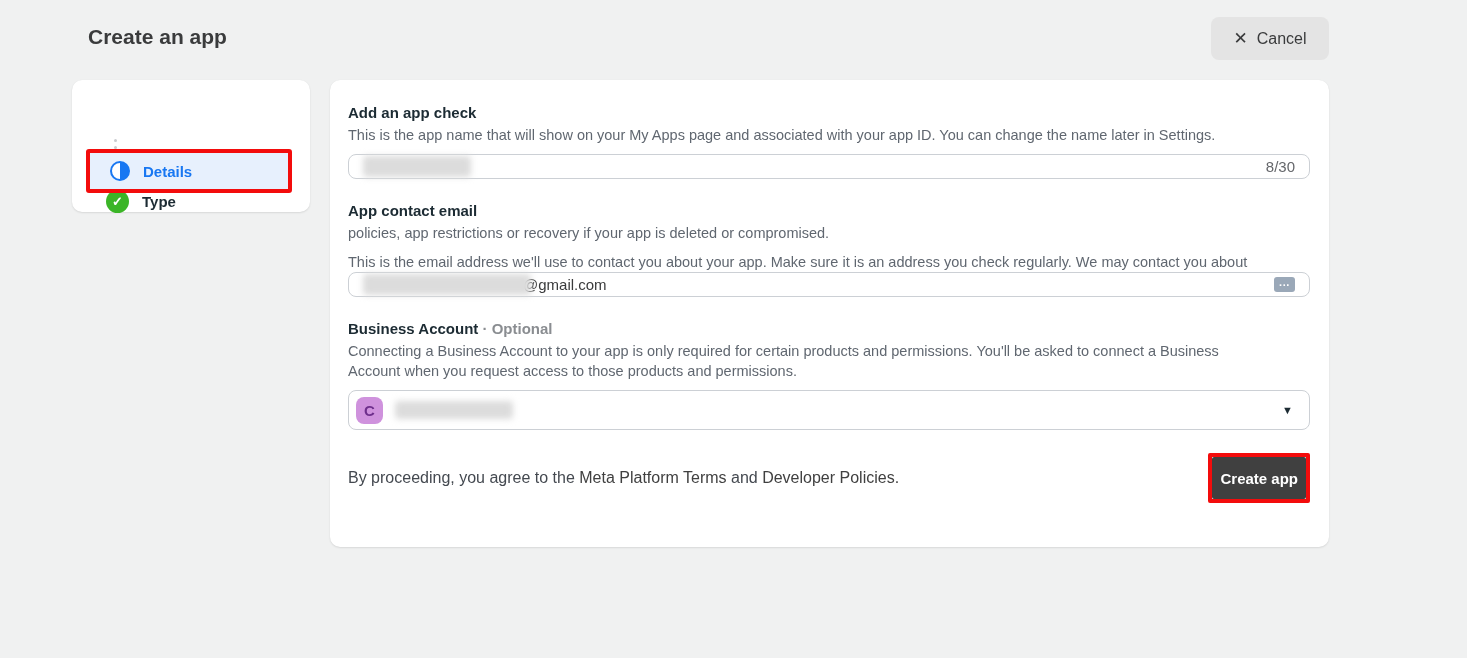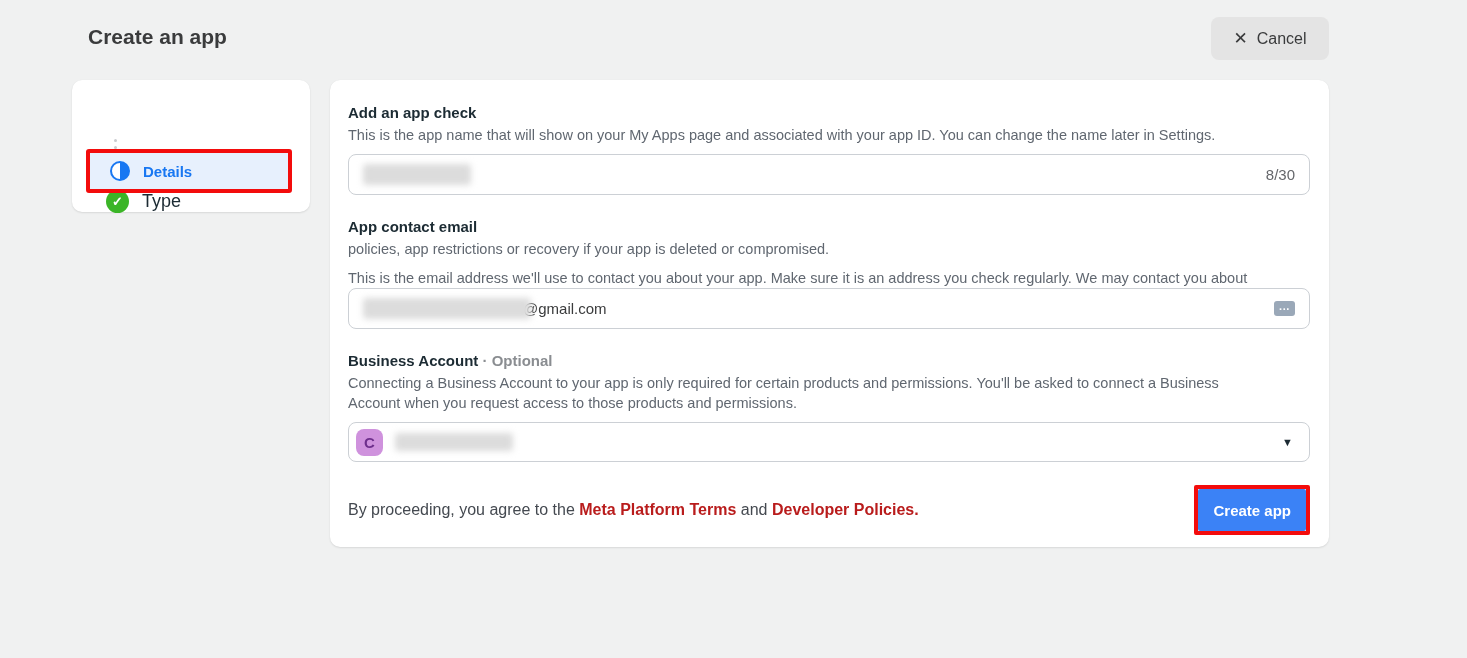--- a/index.html
+++ b/index.html
@@ -31,42 +31,42 @@
     position:absolute;
   }
   .steps-card { left:72px; top:80px; width:238px; height:132px; }
   .step-row { position:absolute; display:flex; align-items:center; gap:13px; }
   .step-type { left:34px; top:110px; }
   .step-check {
     width:23px; height:23px; border-radius:50%;
     background:#3bb527; color:#fff; font-size:13px; font-weight:bold;
     display:flex; align-items:center; justify-content:center;
   }
-  .step-label { font-size:18px; font-weight:normal; color:#1c2b33; }
+  .step-label { font-size:15px; font-weight:bold; color:#1c2b33; }
   .step-dots { position:absolute; left:42px; top:59px; display:flex; flex-direction:column; gap:4px; }
   .step-dots i { width:3px; height:3px; border-radius:50%; background:#c9cbcf; }
   .details-annot {
     position:absolute; left:14px; top:69px; width:206px; height:44px;
     border:4px solid #f30c0c; border-radius:3px; background:#e7f0fd;
     display:flex; align-items:center; gap:13px; padding-left:20px;
   }
   .half-icon {
     width:20px; height:20px; border-radius:50%;
     border:2.5px solid #1877f2;
     background:linear-gradient(90deg,#ffffff 50%,#1877f2 50%);
   }
   .details-label { font-size:15px; font-weight:bold; color:#1877f2; }
   
   .main-card { left:330px; top:80px; width:999px; height:467px; padding:24px 19px 0 18px; }
   .field-label { font-size:15px; font-weight:bold; color:#1c2b33; margin-bottom:4px; }
   .field-label .optional { color:#8a8d91; font-weight:bold; }
   .field-desc { font-size:14.5px; line-height:20px; color:#606770; }
   .field-desc.mb { margin-bottom:9px; }
   .text-input {
-    height:41px; border:1px solid #ccd0d5; border-radius:8px;
+    height:25px; border:1px solid #ccd0d5; border-radius:8px;
     display:flex; align-items:center; padding:0 14px; background:#fff;
   }
   .redact { background:#dcdcdc; filter:blur(3px); border-radius:3px; }
   .redact.name  { width:108px; height:21px; }
   .redact.email { width:168px; height:21px; margin-right:-8px; }
   .redact.biz   { width:118px; height:18px; }
   .counter { margin-left:auto; font-size:15px; color:#65676b; }
   .email-text { font-size:15px; color:#3a3b3c; }
   .autofill-icon {
     margin-left:auto; width:21px; height:15px; border-radius:3px;
@@ -79,29 +79,29 @@
     display:flex; align-items:center; gap:12px; padding:0 16px 0 7px; background:#fff; cursor:pointer; }
   .avatar {
     width:27px; height:27px; border-radius:8px; background:#cf92dd;
     color:#6e2f8c; font-size:15px; font-weight:bold;
     display:flex; align-items:center; justify-content:center;
   }
   .caret { margin-left:auto; font-size:11px; color:#1c2b33; }
   
   .footer-row { margin-top:21px; display:flex; align-items:center; }
   .agreement { font-size:16px; color:#444950; }
-  .agreement a { color:#b91c1c; text-decoration:none; cursor:pointer;font-weight:bold; }
+  .agreement a { color:#404040; text-decoration:none; cursor:pointer; }
   .footer-buttons { margin-left:auto; display:flex; align-items:center; gap:15px; }
   .previous-btn {
     height:42px; padding:0 26px; background:#e5e6e8; border:none; border-radius:8px;
     font-family:inherit; font-size:16px; color:#1c2b33; cursor:pointer;
   }
   .create-annot { border:4px solid #f30c0c; border-radius:2px; }
   .create-btn {
-    height:42px; padding:0 15px; background:#3b82f6; border:none; border-radius:2px;
+    height:42px; padding:0 8px; background:#404040; border:none; border-radius:2px;
     font-family:inherit; font-size:15px; font-weight:bold; color:#fff; cursor:pointer;
   }
 </style>
 </head>
 <body>
 
 <div class="page-title">Create an app</div>
 <button class="cancel-btn">
   <span class="x-icon">✕</span>
   <span>Cancel</span>

